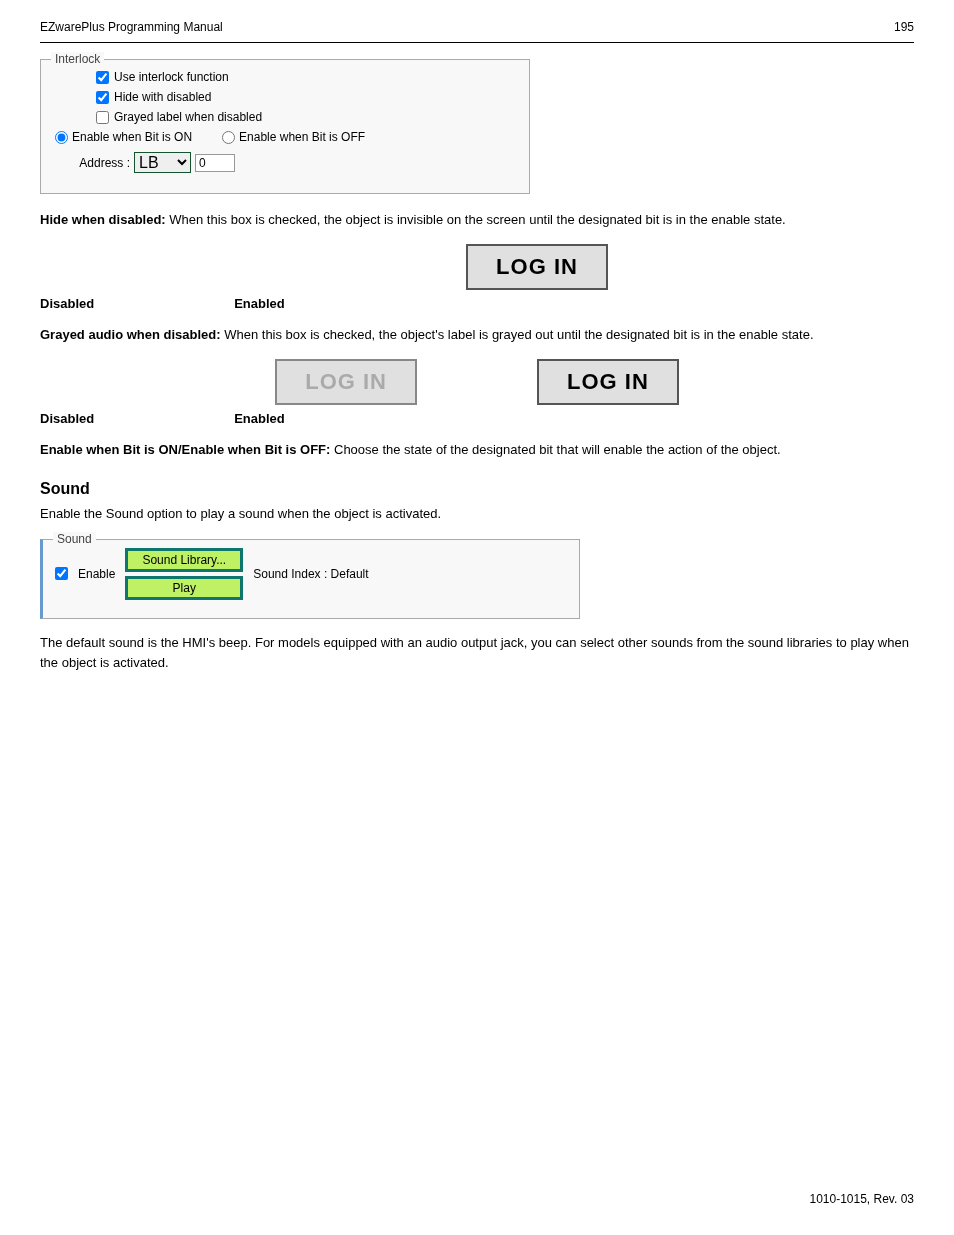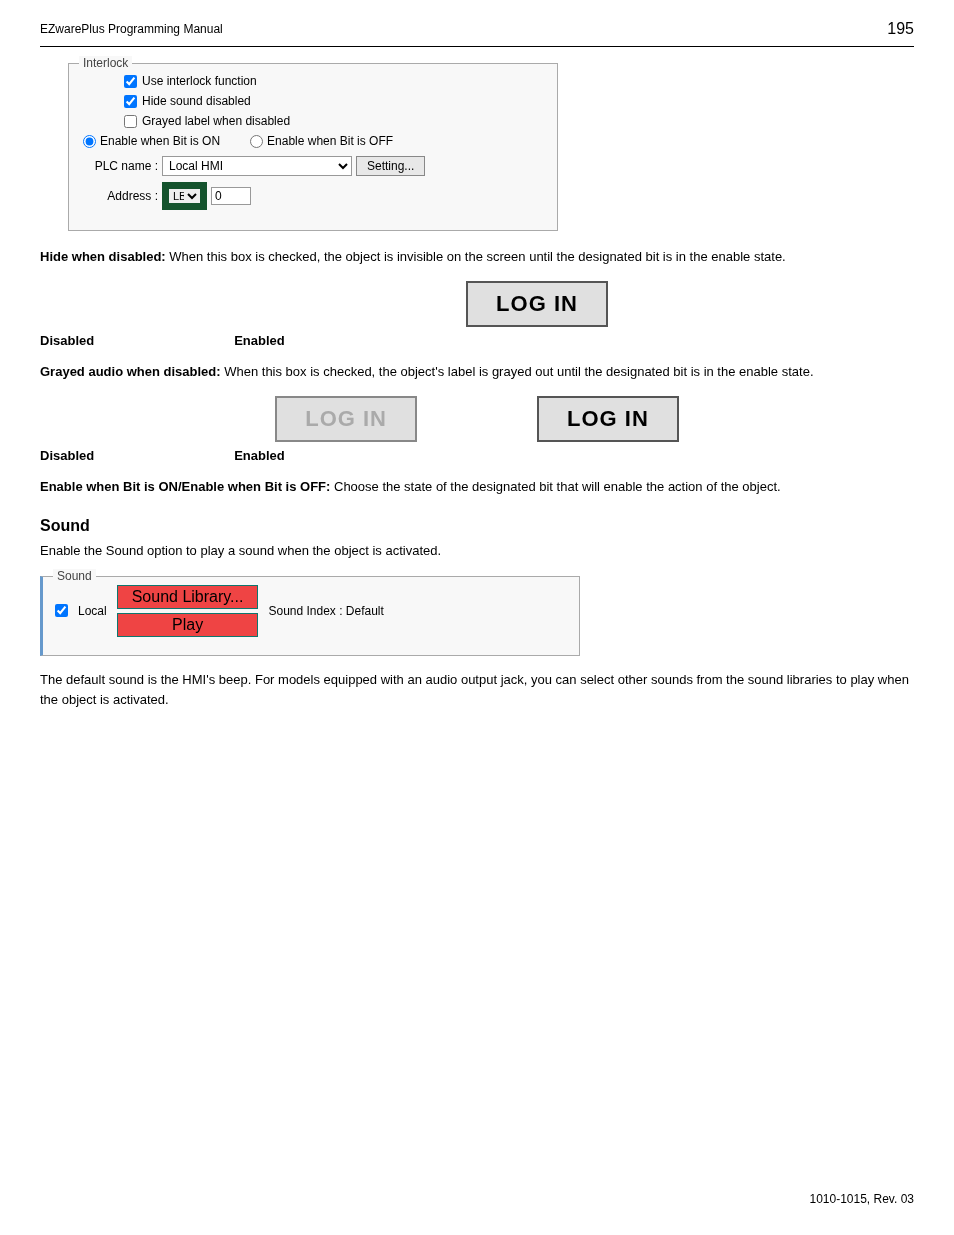--- a/index.html
+++ b/index.html
@@ -18,32 +18,31 @@
       justify-content: space-between;
       align-items: center;
       border-bottom: 1px solid #000;
       padding-bottom: 8px;
       margin-bottom: 16px;
     }
     .page-header-title {
       font-size: 12px;
     }
     .page-header-number {
-      font-size: 16px;
+      font-size: 12px;
     }
 
     
     .panel-box {
       border: 1px solid #aaa;
       padding: 10px 14px 14px 14px;
       margin-bottom: 16px;
       background: #f8f8f8;
       width: 490px;
       position: relative;
-      margin-left: 28px;
     }
     .panel-legend {
       font-size: 12px;
       position: absolute;
       top: -8px;
       left: 10px;
       background: #f8f8f8;
       padding: 0 4px;
       color: #444;
     }
@@ -94,23 +93,23 @@
       border: 1px solid #888;
       cursor: pointer;
     }
     .field-input-small {
       font-size: 12px;
       width: 40px;
       border: 1px solid #999;
       padding: 1px 3px;
     }
     .field-select-small {
-      font-size: 11px;
-      width: 45px;
-      border: 7px solid #14532d;
+      font-size: 16px;
+      width: 57px;
+      border: 1px solid #14532d;
     }
 
     
     .body-text {
       font-size: 13px;
       line-height: 1.55;
       margin-bottom: 14px;
     }
     .body-text b {
       font-weight: bold;
@@ -193,24 +192,24 @@
       color: #444;
     }
     .sound-row {
       display: flex;
       align-items: center;
       gap: 10px;
       margin-bottom: 6px;
       font-size: 12px;
     }
     .sound-btn {
-      font-size: 16px;
+      font-size: 12px;
       padding: 2px 14px;
-      background: #ef4444;
-      border: 1px solid #0f766e;
+      background: #bef264;
+      border: 3px solid #0f766e;
       cursor: pointer;
       min-width: 90px;
     }
     .sound-index-text {
       font-size: 12px;
       text-align: right;
     }
     .sound-buttons-col {
       display: flex;
       flex-direction: column;
@@ -238,44 +237,37 @@
 </div>
 
 <div class="panel-box">
   <span class="panel-legend">Interlock</span>
   <div class="panel-row">
     <input type="checkbox" checked="" style="">
     <span>Use interlock function</span>
   </div>
   <div class="panel-row">
     <input type="checkbox" checked="" style="">
-    <span>Hide sound disabled</span>
+    <span>Hide with disabled</span>
   </div>
   <div class="panel-row">
     <input type="checkbox" style="">
     <span>Grayed label when disabled</span>
   </div>
   <div class="radio-row">
     <div class="radio-item">
       <input type="radio" name="enable_bit" checked="" style="">
       <span>Enable when Bit is ON</span>
     </div>
     <div class="radio-item">
       <input type="radio" name="enable_bit" style="">
       <span>Enable when Bit is OFF</span>
     </div>
   </div>
   <div class="field-row">
-    <span class="field-label">PLC name :</span>
-    <select class="field-select">
-      <option>Local HMI</option>
-    </select>
-    <button class="field-btn">Setting...</button>
-  </div>
-  <div class="field-row">
     <span class="field-label">Address :</span>
     <select class="field-select-small">
       <option>LB</option>
     </select>
     <input type="text" class="field-input-small" value="0" style="">
   </div>
 </div>
 
 <p class="body-text">
   <b>Hide when disabled:</b><span> When this box is checked, the object is invisible on the screen until the designated bit is in the enable state.</span>
@@ -318,21 +310,21 @@
 <div class="section-divider"></div>
 
 <h2 class="section-heading">Sound</h2>
 
 <p class="body-text">Enable the Sound option to play a sound when the object is activated.</p>
 
 <div class="sound-panel">
   <span class="sound-panel-legend">Sound</span>
   <div class="sound-row">
     <input type="checkbox" checked="" style="">
-    <span>Local</span>
+    <span>Enable</span>
     <div class="sound-buttons-col">
       <button class="sound-btn">Sound Library...</button>
       <button class="sound-btn">Play</button>
     </div>
     <span class="sound-index-text">Sound Index : Default</span>
   </div>
 </div>
 
 <p class="body-text">The default sound is the HMI's beep. For models equipped with an audio output jack, you can select other sounds from the sound libraries to play when the object is activated.</p>
 

